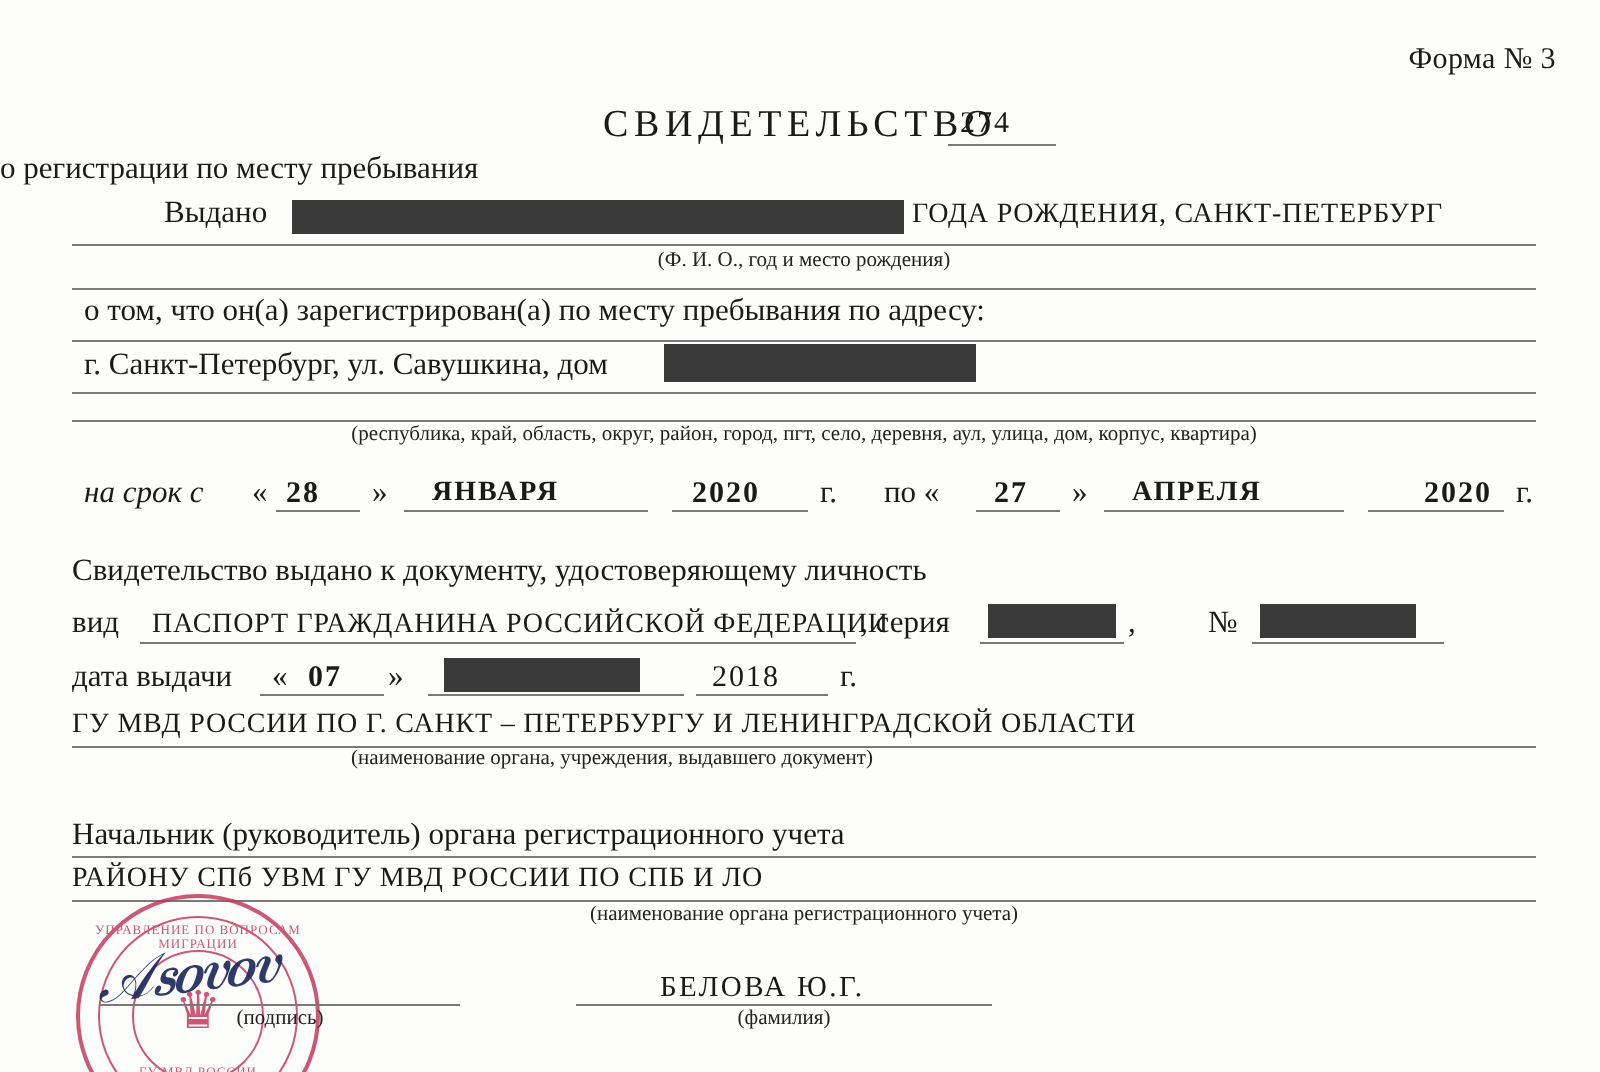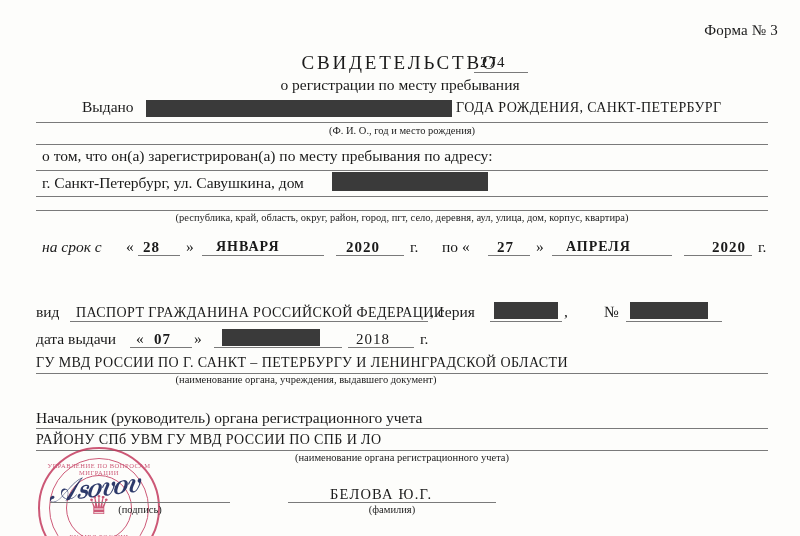--- a/index.html
+++ b/index.html
@@ -49,21 +49,20 @@
   }
   .title-num {
     left: 480px;
     top: 54px;
     font-size: 15px;
     letter-spacing: 1px;
   }
   .title-sub {
     left: 0; right: 0;
     top: 76px;
-    text-align: center;
     font-size: 15.5px;
   }
   .lbl { font-size: 15.5px; }
   .small-caption {
     font-size: 10.5px;
     text-align: center;
     color: #222;
   }
   .caps {
     font-size: 14px;
@@ -174,20 +173,21 @@
   <div class="abs lbl" style="left:442px; top:238px;">по «</div>
   <div class="abs" style="left:497px; top:239px; font-size:15px; font-weight:bold; letter-spacing:1px;">27</div>
   <div class="rule" style="left:488px; top:255px; width:42px;"></div>
   <div class="abs lbl" style="left:536px; top:238px;">»</div>
   <div class="abs" style="left:566px; top:239px; font-size:14px; font-weight:bold; letter-spacing:1px;">АПРЕЛЯ</div>
   <div class="rule" style="left:552px; top:255px; width:120px;"></div>
   <div class="abs" style="left:712px; top:239px; font-size:15px; font-weight:bold; letter-spacing:1px;">2020</div>
   <div class="rule" style="left:684px; top:255px; width:68px;"></div>
   <div class="abs lbl" style="left:758px; top:238px;">г.</div>
 
+  <div class="abs lbl" style="left:36px; top:277px;">Свидетельство выдано к документу, удостоверяющему личность</div>
 
   <div class="abs lbl" style="left:36px; top:303px;">вид</div>
   <div class="abs caps" style="left:76px; top:305px;">ПАСПОРТ ГРАЖДАНИНА РОССИЙСКОЙ ФЕДЕРАЦИИ</div>
   <div class="rule" style="left:70px; top:321px; width:358px;"></div>
   <div class="abs lbl" style="left:430px; top:303px;">, серия</div>
   <div class="abs redact" style="left:494px; top:302px; width:64px; height:17px;"></div>
   <div class="rule" style="left:490px; top:321px; width:72px;"></div>
   <div class="abs lbl" style="left:564px; top:303px;">,</div>
   <div class="abs lbl" style="left:604px; top:303px;">№</div>
   <div class="abs redact" style="left:630px; top:302px; width:78px; height:17px;"></div>

